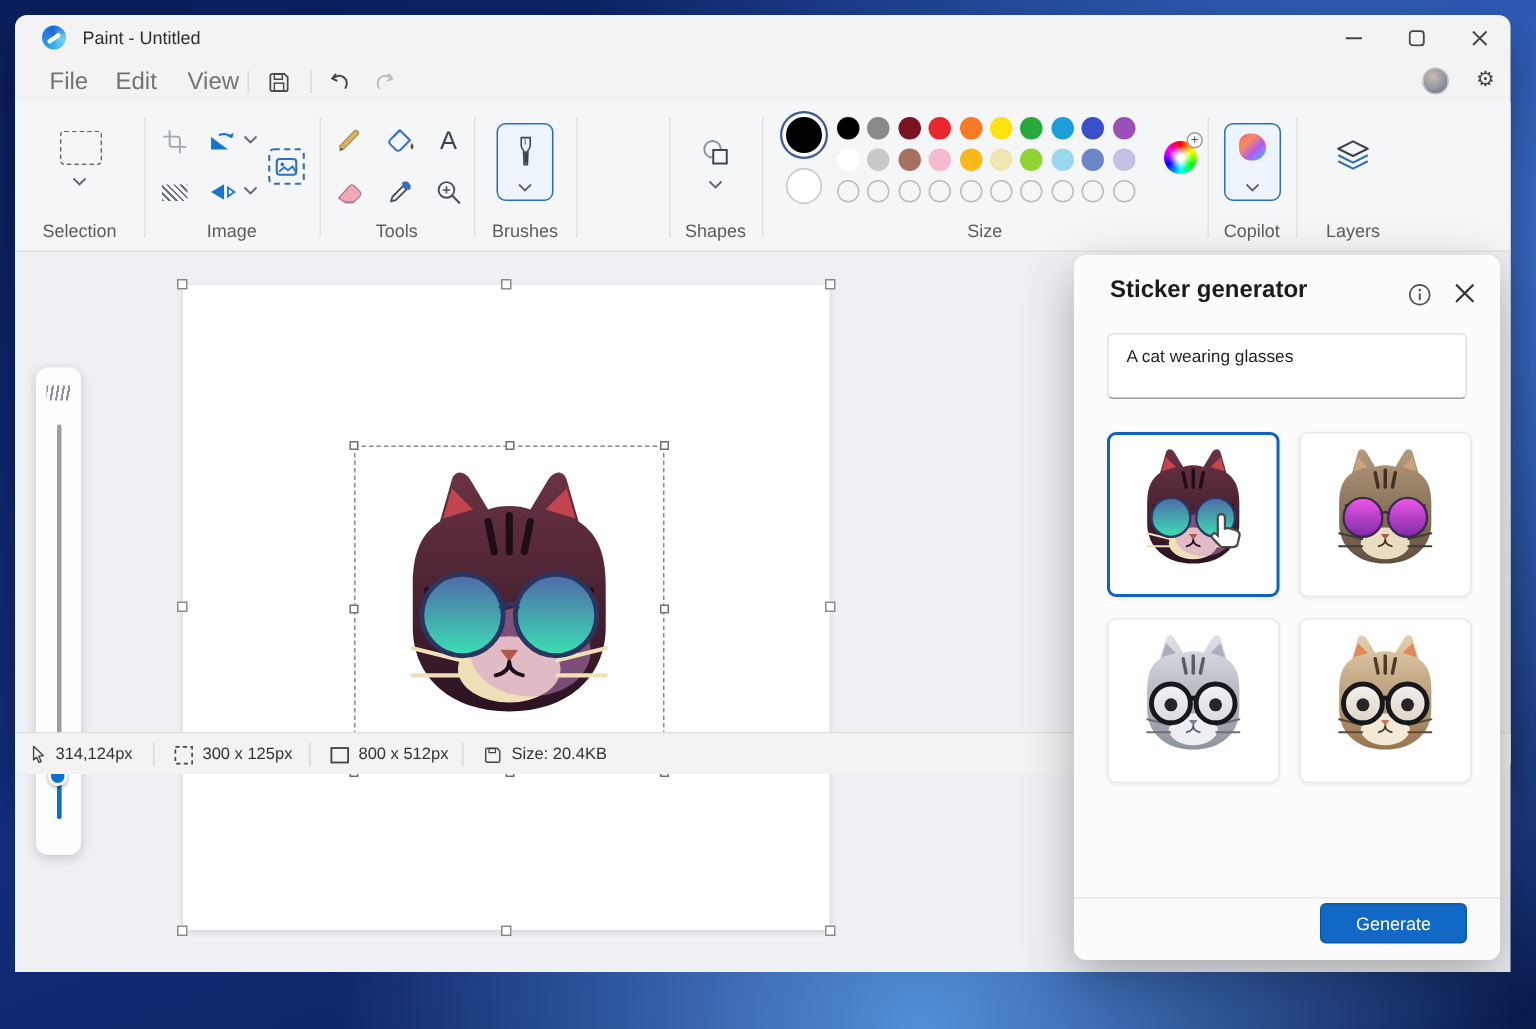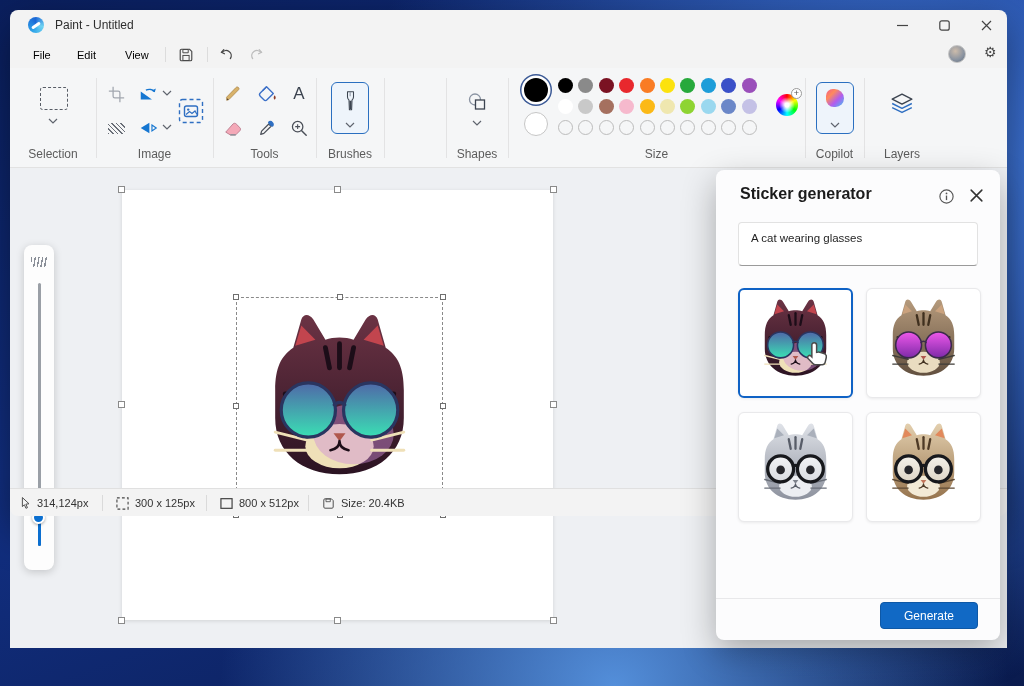--- a/index.html
+++ b/index.html
@@ -21,21 +21,21 @@
   .titlebar { position:absolute; left:0; top:0; right:0; height:30px; }
   .app-icon { position:absolute; left:18px; top:7px; width:16px; height:16px; border-radius:50%;
     background:conic-gradient(from 210deg,#2ea3e8,#1b66d6 40%,#6fd3f2 70%,#2ea3e8); }
   .app-icon::after { content:""; position:absolute; left:3px; top:7px; width:10px; height:3px;
     background:#fff; border-radius:2px; transform:rotate(-35deg); }
   .title-text { position:absolute; left:45px; top:8px; font-size:12px; color:#2e2e2e; }
   .caption-btn { position:absolute; top:0; width:42px; height:30px; display:flex; align-items:center; justify-content:center; }
   .caption-btn svg { display:block; }
   
   .menubar { position:absolute; left:0; top:30px; right:0; height:28px; }
-  .menu-item { position:absolute; top:4px; height:21px; padding:0 9px; font-size:11px; color:#000000;
+  .menu-item { position:absolute; top:4px; height:21px; padding:0 9px; font-size:16px; color:#737373;
     display:flex; align-items:center; border-radius:4px; }
   .mb-sep { position:absolute; top:7px; width:1px; height:15px; background:#dcdcdc; }
   .mb-icon { position:absolute; top:3px; width:26px; height:23px; display:flex; align-items:center; justify-content:center; border-radius:4px; }
   .avatar { position:absolute; top:5px; width:18px; height:18px; border-radius:50%;
     background:radial-gradient(circle at 40% 32%,#cdbcab,#8a93a0 60%,#5d6a7a); border:1px solid #c2c2c2; }
   .gear { position:absolute; top:4px; font-size:14px; color:#494949; }
   
   .ribbon { position:absolute; left:0; top:58px; right:0; height:100px; border-bottom:1px solid #e2e2e2; background:#f5f6f7; }
   .grp { position:absolute; top:0; height:100px; }
   .grp-label { position:absolute; bottom:7px; left:50%; transform:translateX(-50%); font-size:12px; color:#5c5c5c; white-space:nowrap; }

